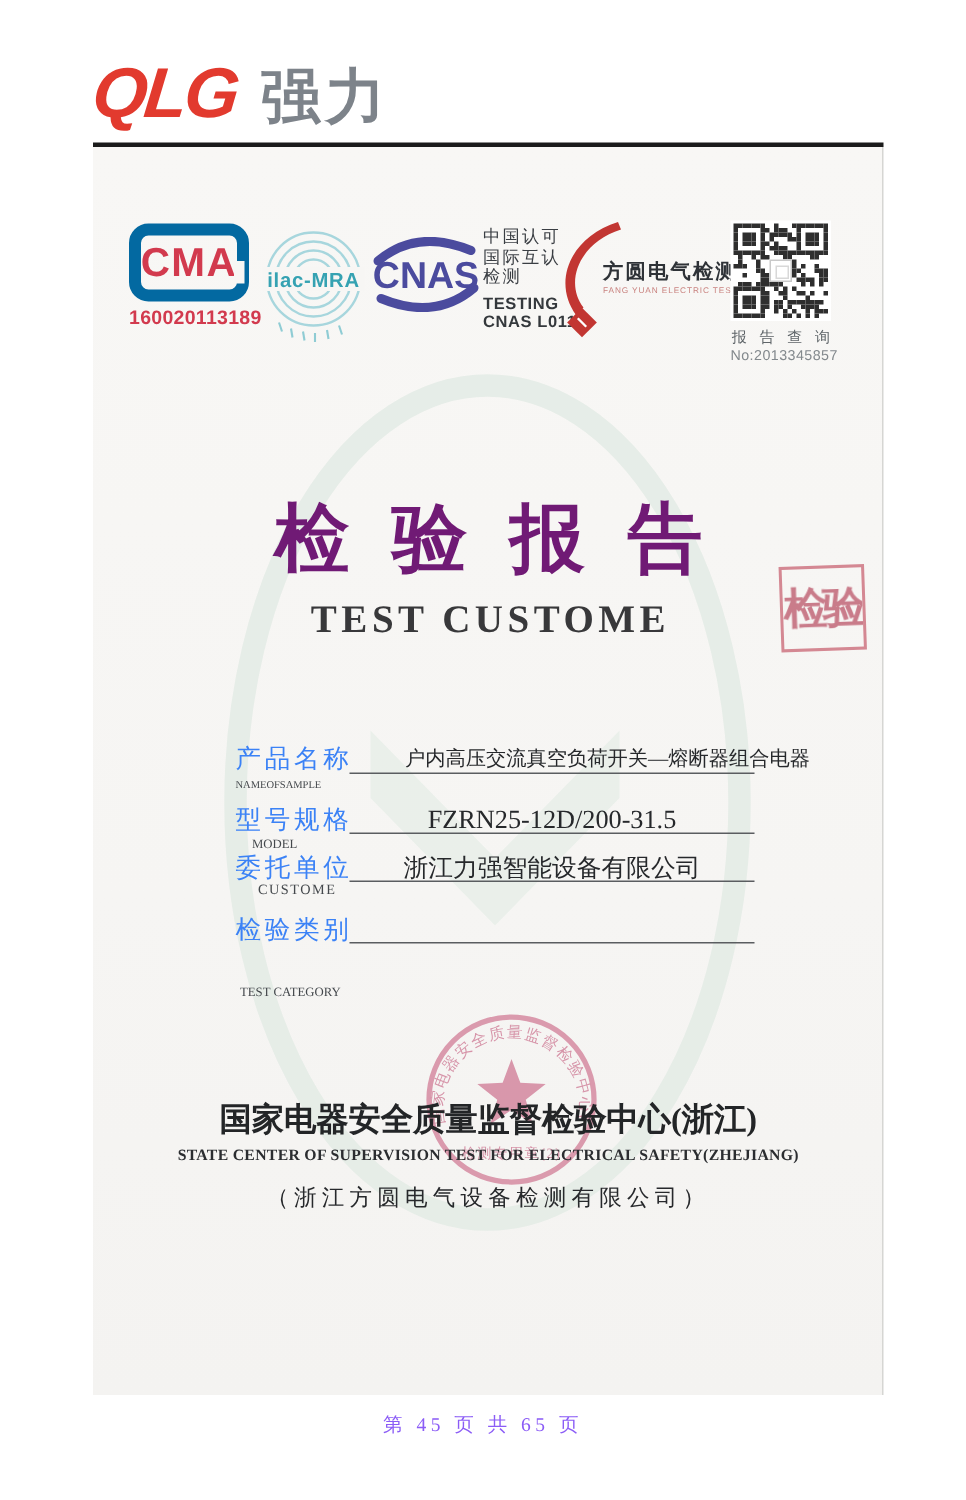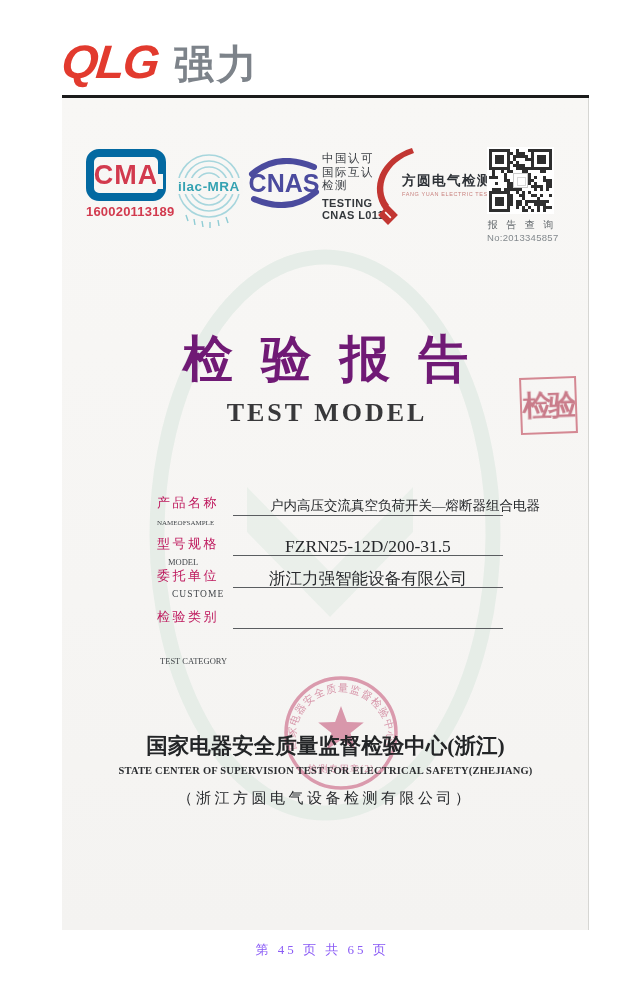--- a/index.html
+++ b/index.html
@@ -61,21 +61,21 @@
   .title h1 { font-weight:700; font-size:50px; color:#701a75; letter-spacing:8px; text-indent:8px; }
   .title h2 { margin-top:5px; font-weight:700; font-size:26px; color:#38383a; letter-spacing:3px; text-indent:3px; }
 
   .side-stamp { position:absolute; left:520px; top:377px; width:57px; height:57px;
     border:2.5px solid #cb6a78; transform:rotate(-2deg); opacity:.78;
     display:flex; align-items:center; justify-content:center; overflow:hidden; }
   .side-stamp span { font-weight:700; font-size:29px; color:#bd5a6d; letter-spacing:-3px;
     filter:blur(.3px); white-space:nowrap; }
 
   
-  .f-label { position:absolute; font-size:13px; color:#be185d; letter-spacing:2.5px; white-space:nowrap; }
+  .f-label { position:absolute; font-size:17px; color:#3b82f6; letter-spacing:2.5px; white-space:nowrap; }
   .f-sub { position:absolute; color:#44484c; white-space:nowrap; }
   .f-value { position:absolute; color:#26282b; white-space:nowrap; }
   .f-line { position:absolute; height:1px; background:#5a5d60; }
 
   
   .org-stamp { position:absolute; left:281px; top:673px; opacity:.8; pointer-events:none; }
   .org-zh { position:absolute; left:62px; top:731px; width:527px; text-align:center;
     font-weight:700; font-size:21.5px; color:#232527; white-space:nowrap; }
   .org-en { position:absolute; left:62px; top:765px; width:527px; text-align:center;
     font-weight:700; font-size:10.5px; color:#2b2d30; letter-spacing:.2px; white-space:nowrap; }
@@ -602,21 +602,21 @@
         <div></div>
         <div></div>
       <div class="qr-logo"></div>
     </div>
     <div class="qr-caption">报 告 查 询</div>
     <div class="qr-number">No:2013345857</div>
   </div>
 
   <div class="title">
     <h1>检 验 报 告</h1>
-    <h2>TEST MODEL</h2>
+    <h2>TEST CUSTOME</h2>
   </div>
 
   <div class="side-stamp">
     <span>检验</span>
   </div>
 
   <div class="f-label" style="left:157px; top:494px;">产品名称</div>
   <div class="f-value" style="left:234px; top:497px; font-size:13.5px;margin-left:36px;">户内高压交流真空负荷开关—熔断器组合电器</div>
   <div class="f-line" style="left:233px; top:515px; width:270px;"></div>
   <div class="f-sub" style="left:157px; top:519px; font-size:7px;">NAMEOFSAMPLE</div>

